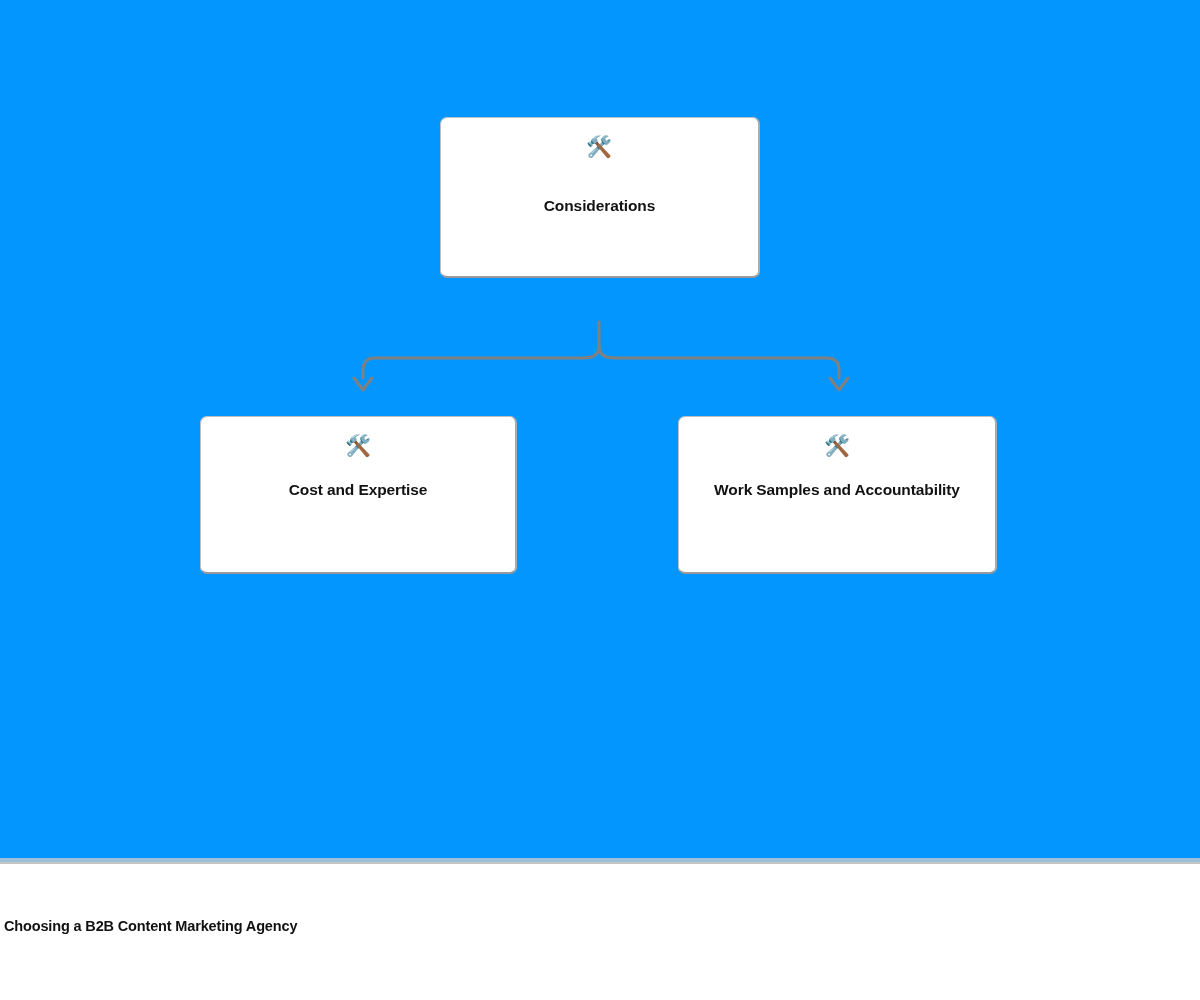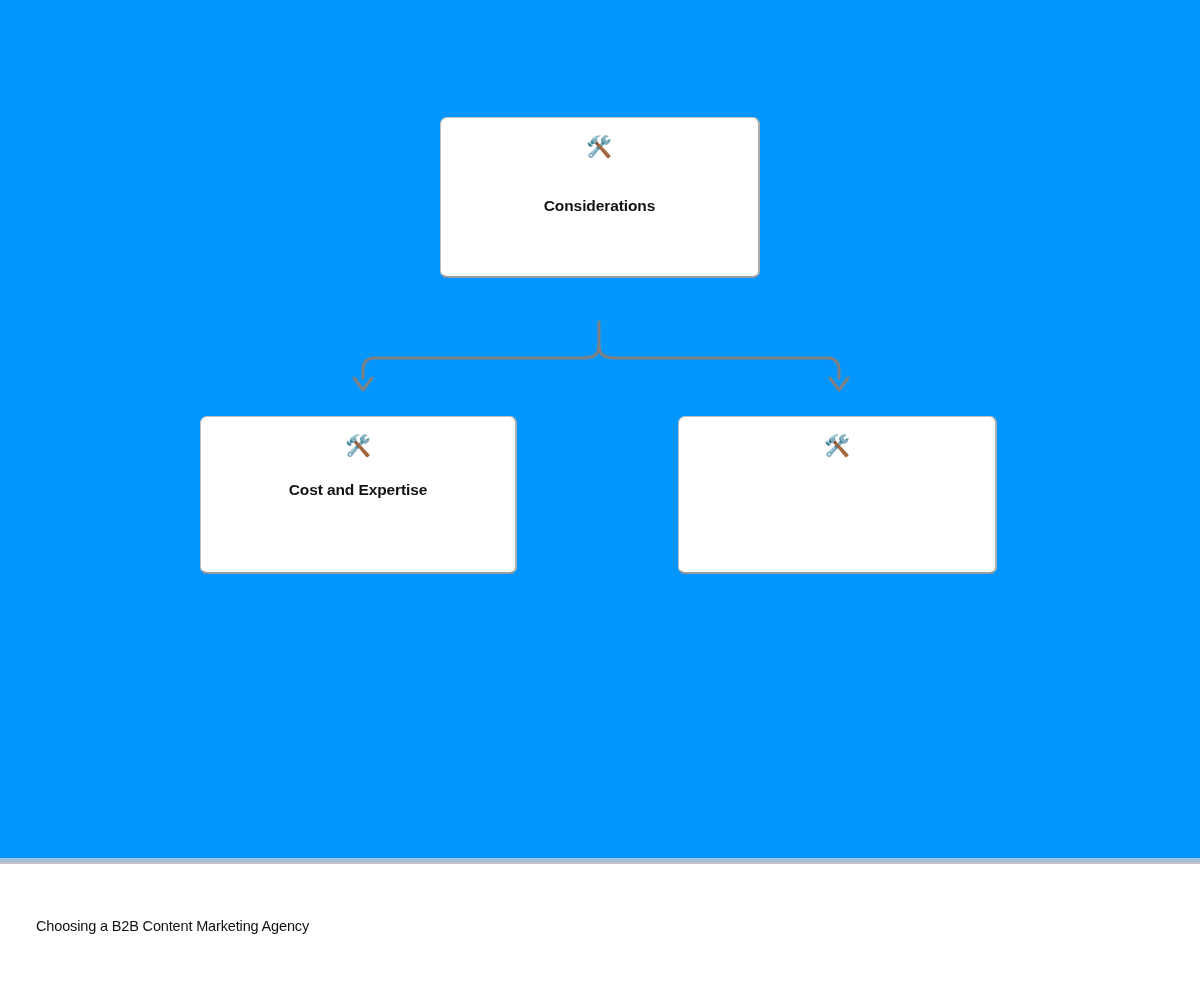--- a/index.html
+++ b/index.html
@@ -123,25 +123,25 @@
     position: absolute;
     left: 0;
     top: 864px;
     width: 1200px;
     height: 136px;
     background: #ffffff;
   }
 
   .caption {
     position: absolute;
-    left: 36px;
+    left: 4px;
     top: 53px;
     width: 300px;
     font-size: 14.5px;
-    font-weight: normal;
+    font-weight: bold;
     line-height: 18px;
     color: #111111;
     letter-spacing: -0.15px;
   }
 </style>
 </head>
 <body>
 
 <div id="app">
 
@@ -168,20 +168,21 @@
       <span class="node-label">Considerations</span>
     </div>
 
     <div class="node node-left">
       <span class="node-icon">🛠️</span>
       <span class="node-label">Cost and Expertise</span>
     </div>
 
     <div class="node node-right">
       <span class="node-icon">🛠️</span>
+      <span class="node-label">Work Samples and Accountability</span>
     </div>
 
   </div>
 
   <div class="canvas-divider"></div>
   <div class="canvas-divider-line"></div>
 
   <div class="footer">
     <div class="caption">Choosing a B2B Content Marketing Agency</div>
   </div>

